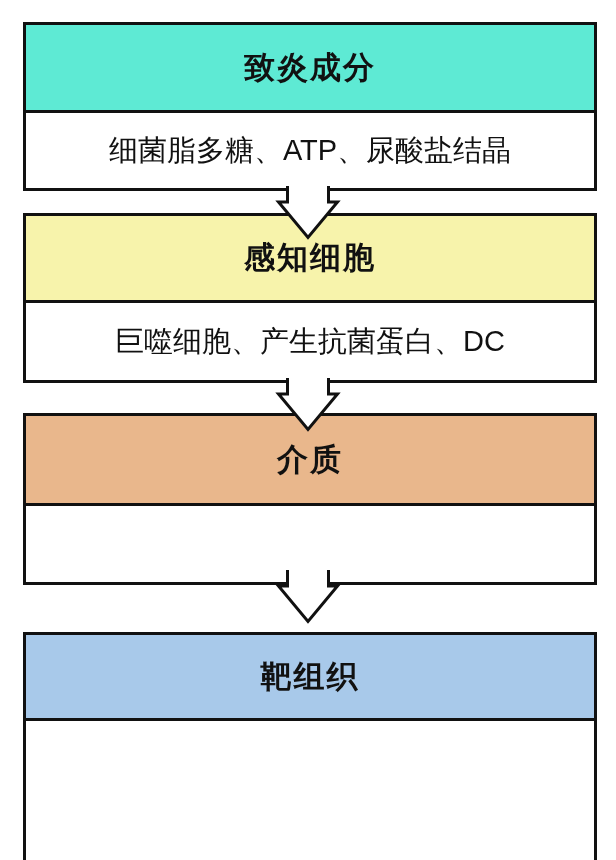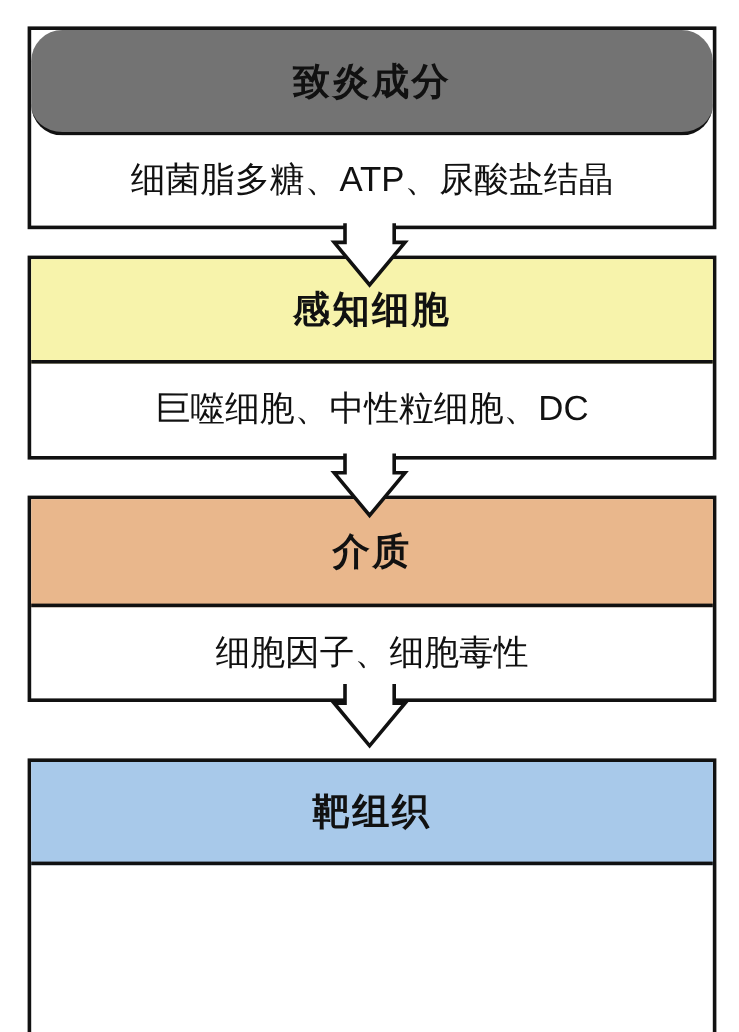--- a/index.html
+++ b/index.html
@@ -36,46 +36,43 @@
     overflow:visible;
   }
   .a1{top:186px;}
   .a2{top:378px;}
   .a3{top:570px;}
 </style>
 </head>
 <body>
 
 <div class="flow-block b1">
-  <div class="block-header" style="background: #737373; border-radius: 26px;">致炎成分</div>
+  <div class="block-header" style="background: #5eead4;">致炎成分</div>
   <div class="block-body">
     <span class="txt">细菌脂多糖、ATP、尿酸盐结晶</span>
   </div>
 </div>
 
 <svg class="flow-arrow a1" viewBox="0 0 62 54" xmlns="http://www.w3.org/2000/svg">
   <path d="M10.5 0 V16 H1.5 L31 51.5 L60.5 16 H51.5 V0" fill="#ffffff" stroke="#111" stroke-width="3" stroke-linejoin="miter"></path>
 </svg>
 
 <div class="flow-block b2">
   <div class="block-header" style="background: rgb(247, 243, 171);">感知细胞</div>
   <div class="block-body">
-    <span class="txt">巨噬细胞、中性粒细胞、DC</span>
+    <span class="txt">巨噬细胞、产生抗菌蛋白、DC</span>
   </div>
 </div>
 
 <svg class="flow-arrow a2" viewBox="0 0 62 54" xmlns="http://www.w3.org/2000/svg">
   <path d="M10.5 0 V16 H1.5 L31 51.5 L60.5 16 H51.5 V0" fill="#ffffff" stroke="#111" stroke-width="3" stroke-linejoin="miter"></path>
 </svg>
 
 <div class="flow-block b3">
   <div class="block-header" style="background: rgb(233, 183, 140);">介质</div>
-  <div class="block-body">
-    <span class="txt">细胞因子、细胞毒性</span>
-  </div>
 </div>
 
 <svg class="flow-arrow a3" viewBox="0 0 62 54" xmlns="http://www.w3.org/2000/svg">
   <path d="M10.5 0 V16 H1.5 L31 51.5 L60.5 16 H51.5 V0" fill="#ffffff" stroke="#111" stroke-width="3" stroke-linejoin="miter"></path>
 </svg>
 
 <div class="flow-block b4">
   <div class="block-header" style="background: rgb(168, 201, 234);">靶组织</div>
 </div>
 

